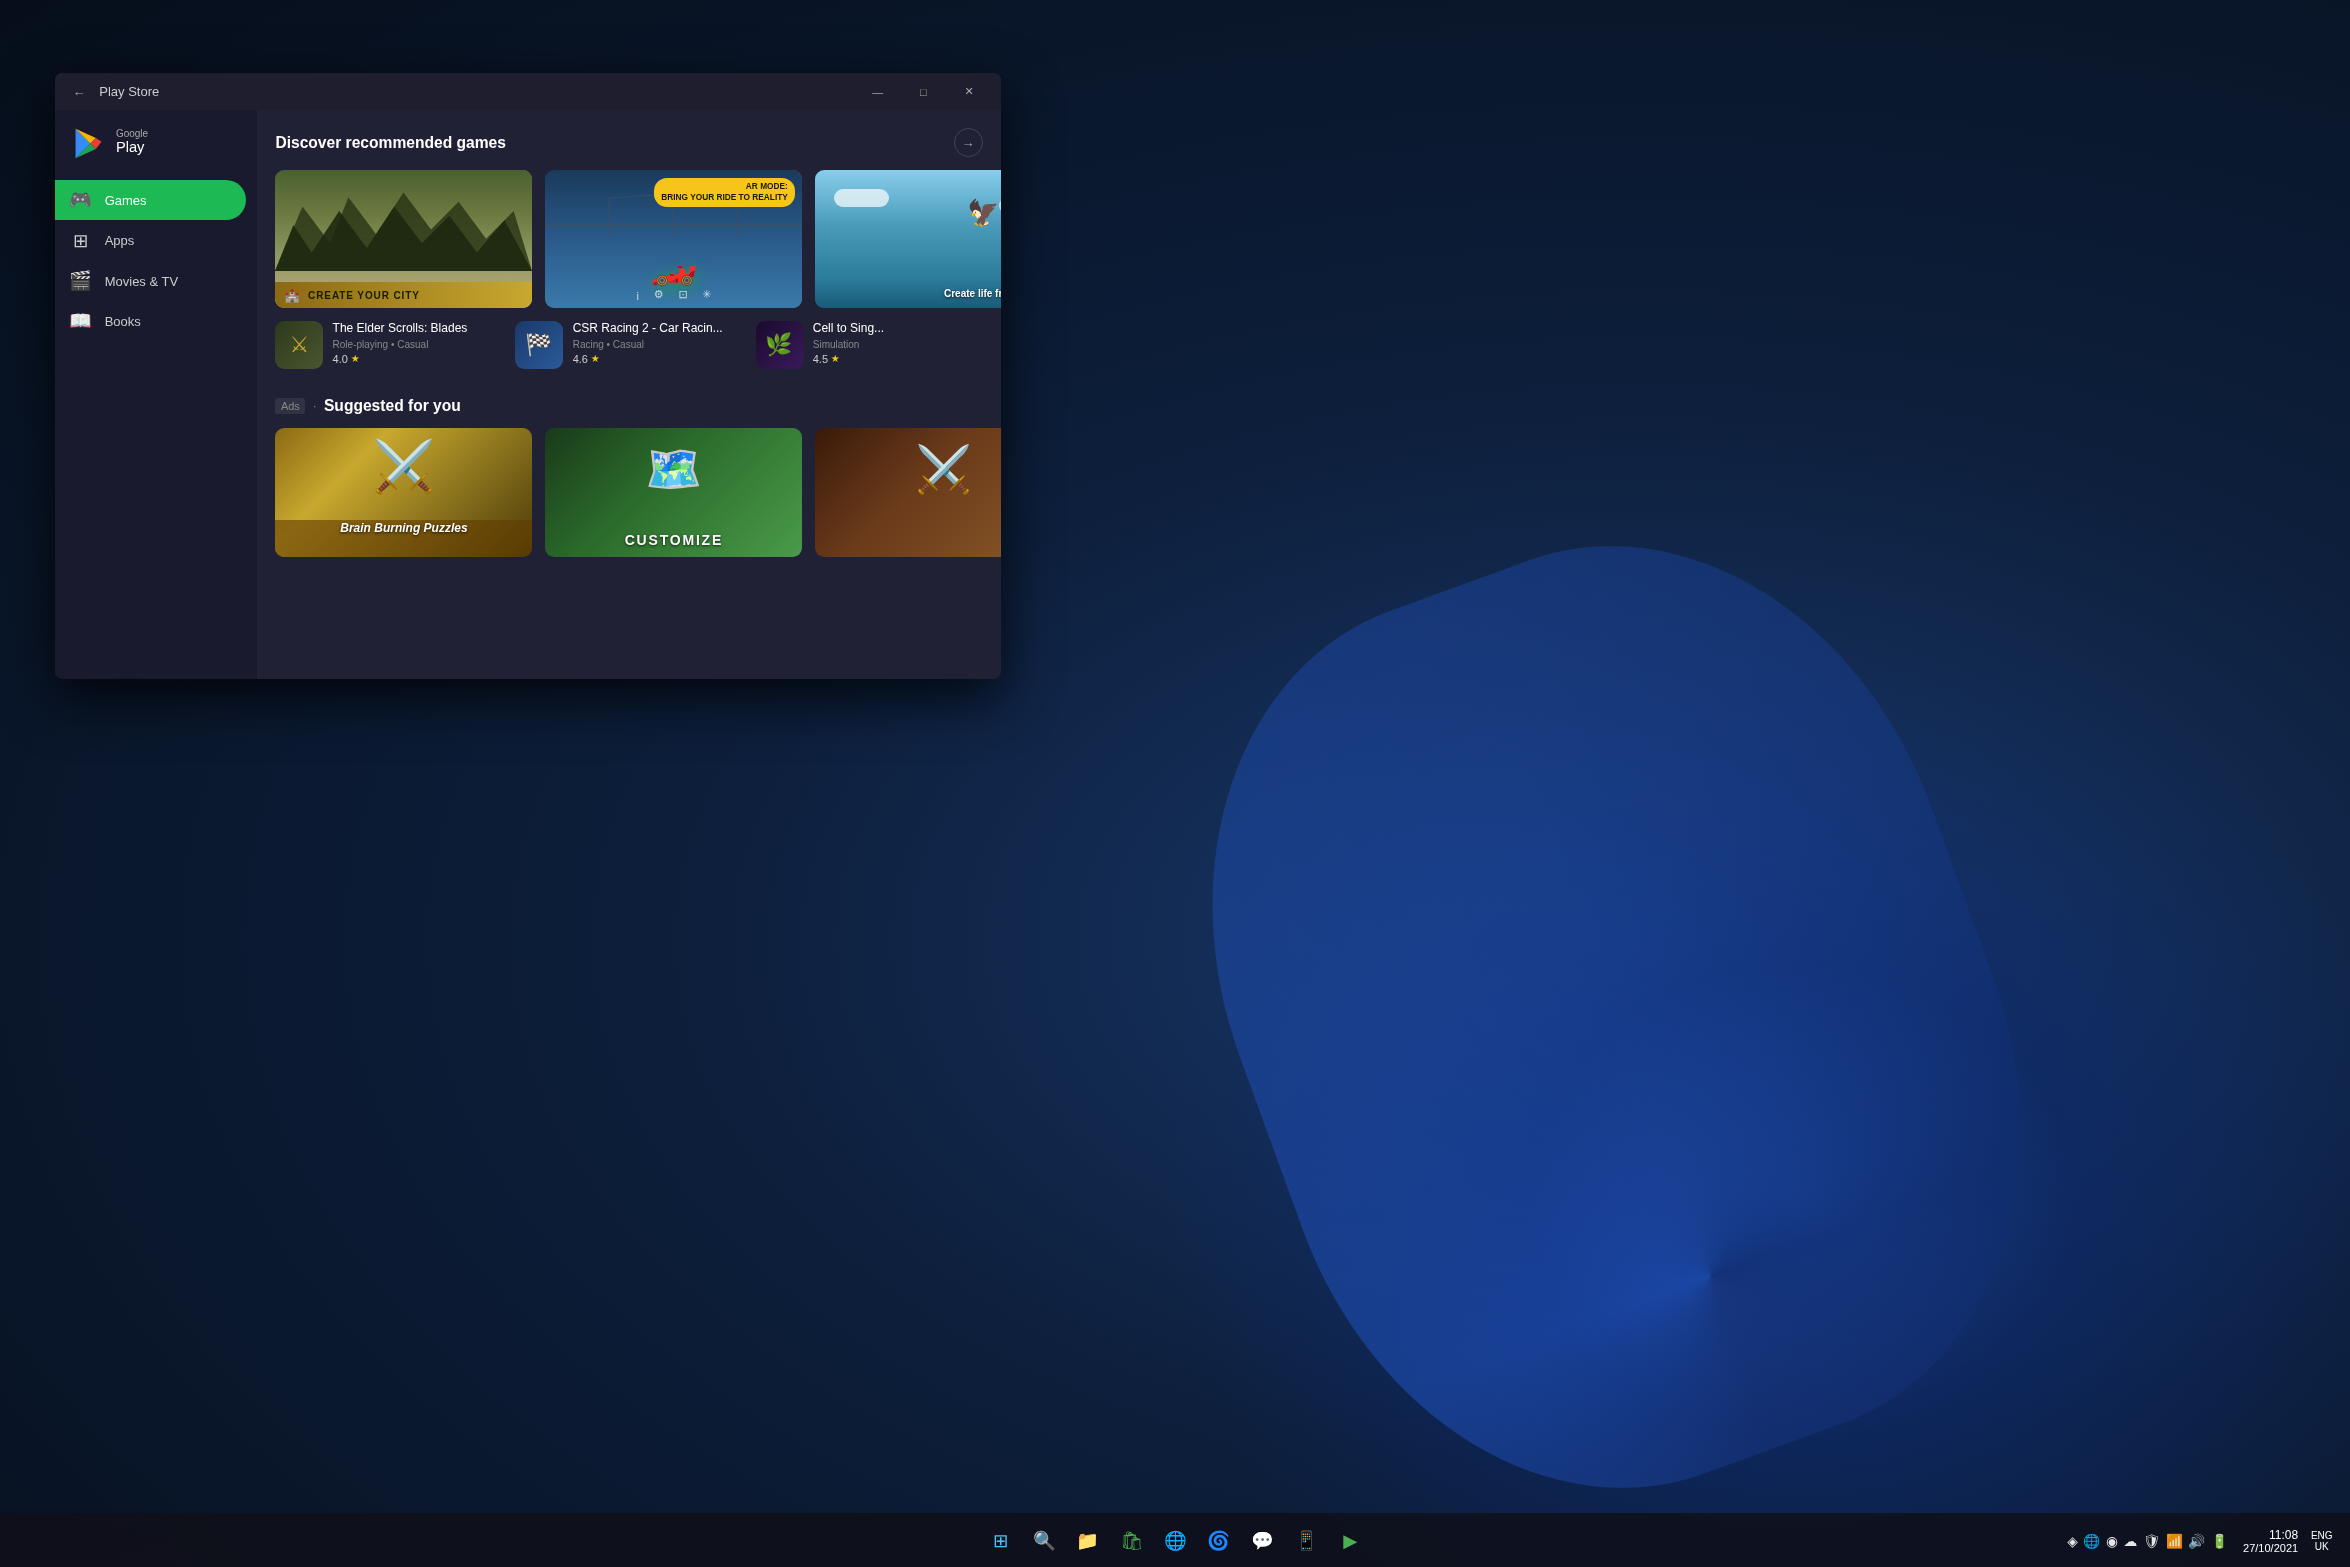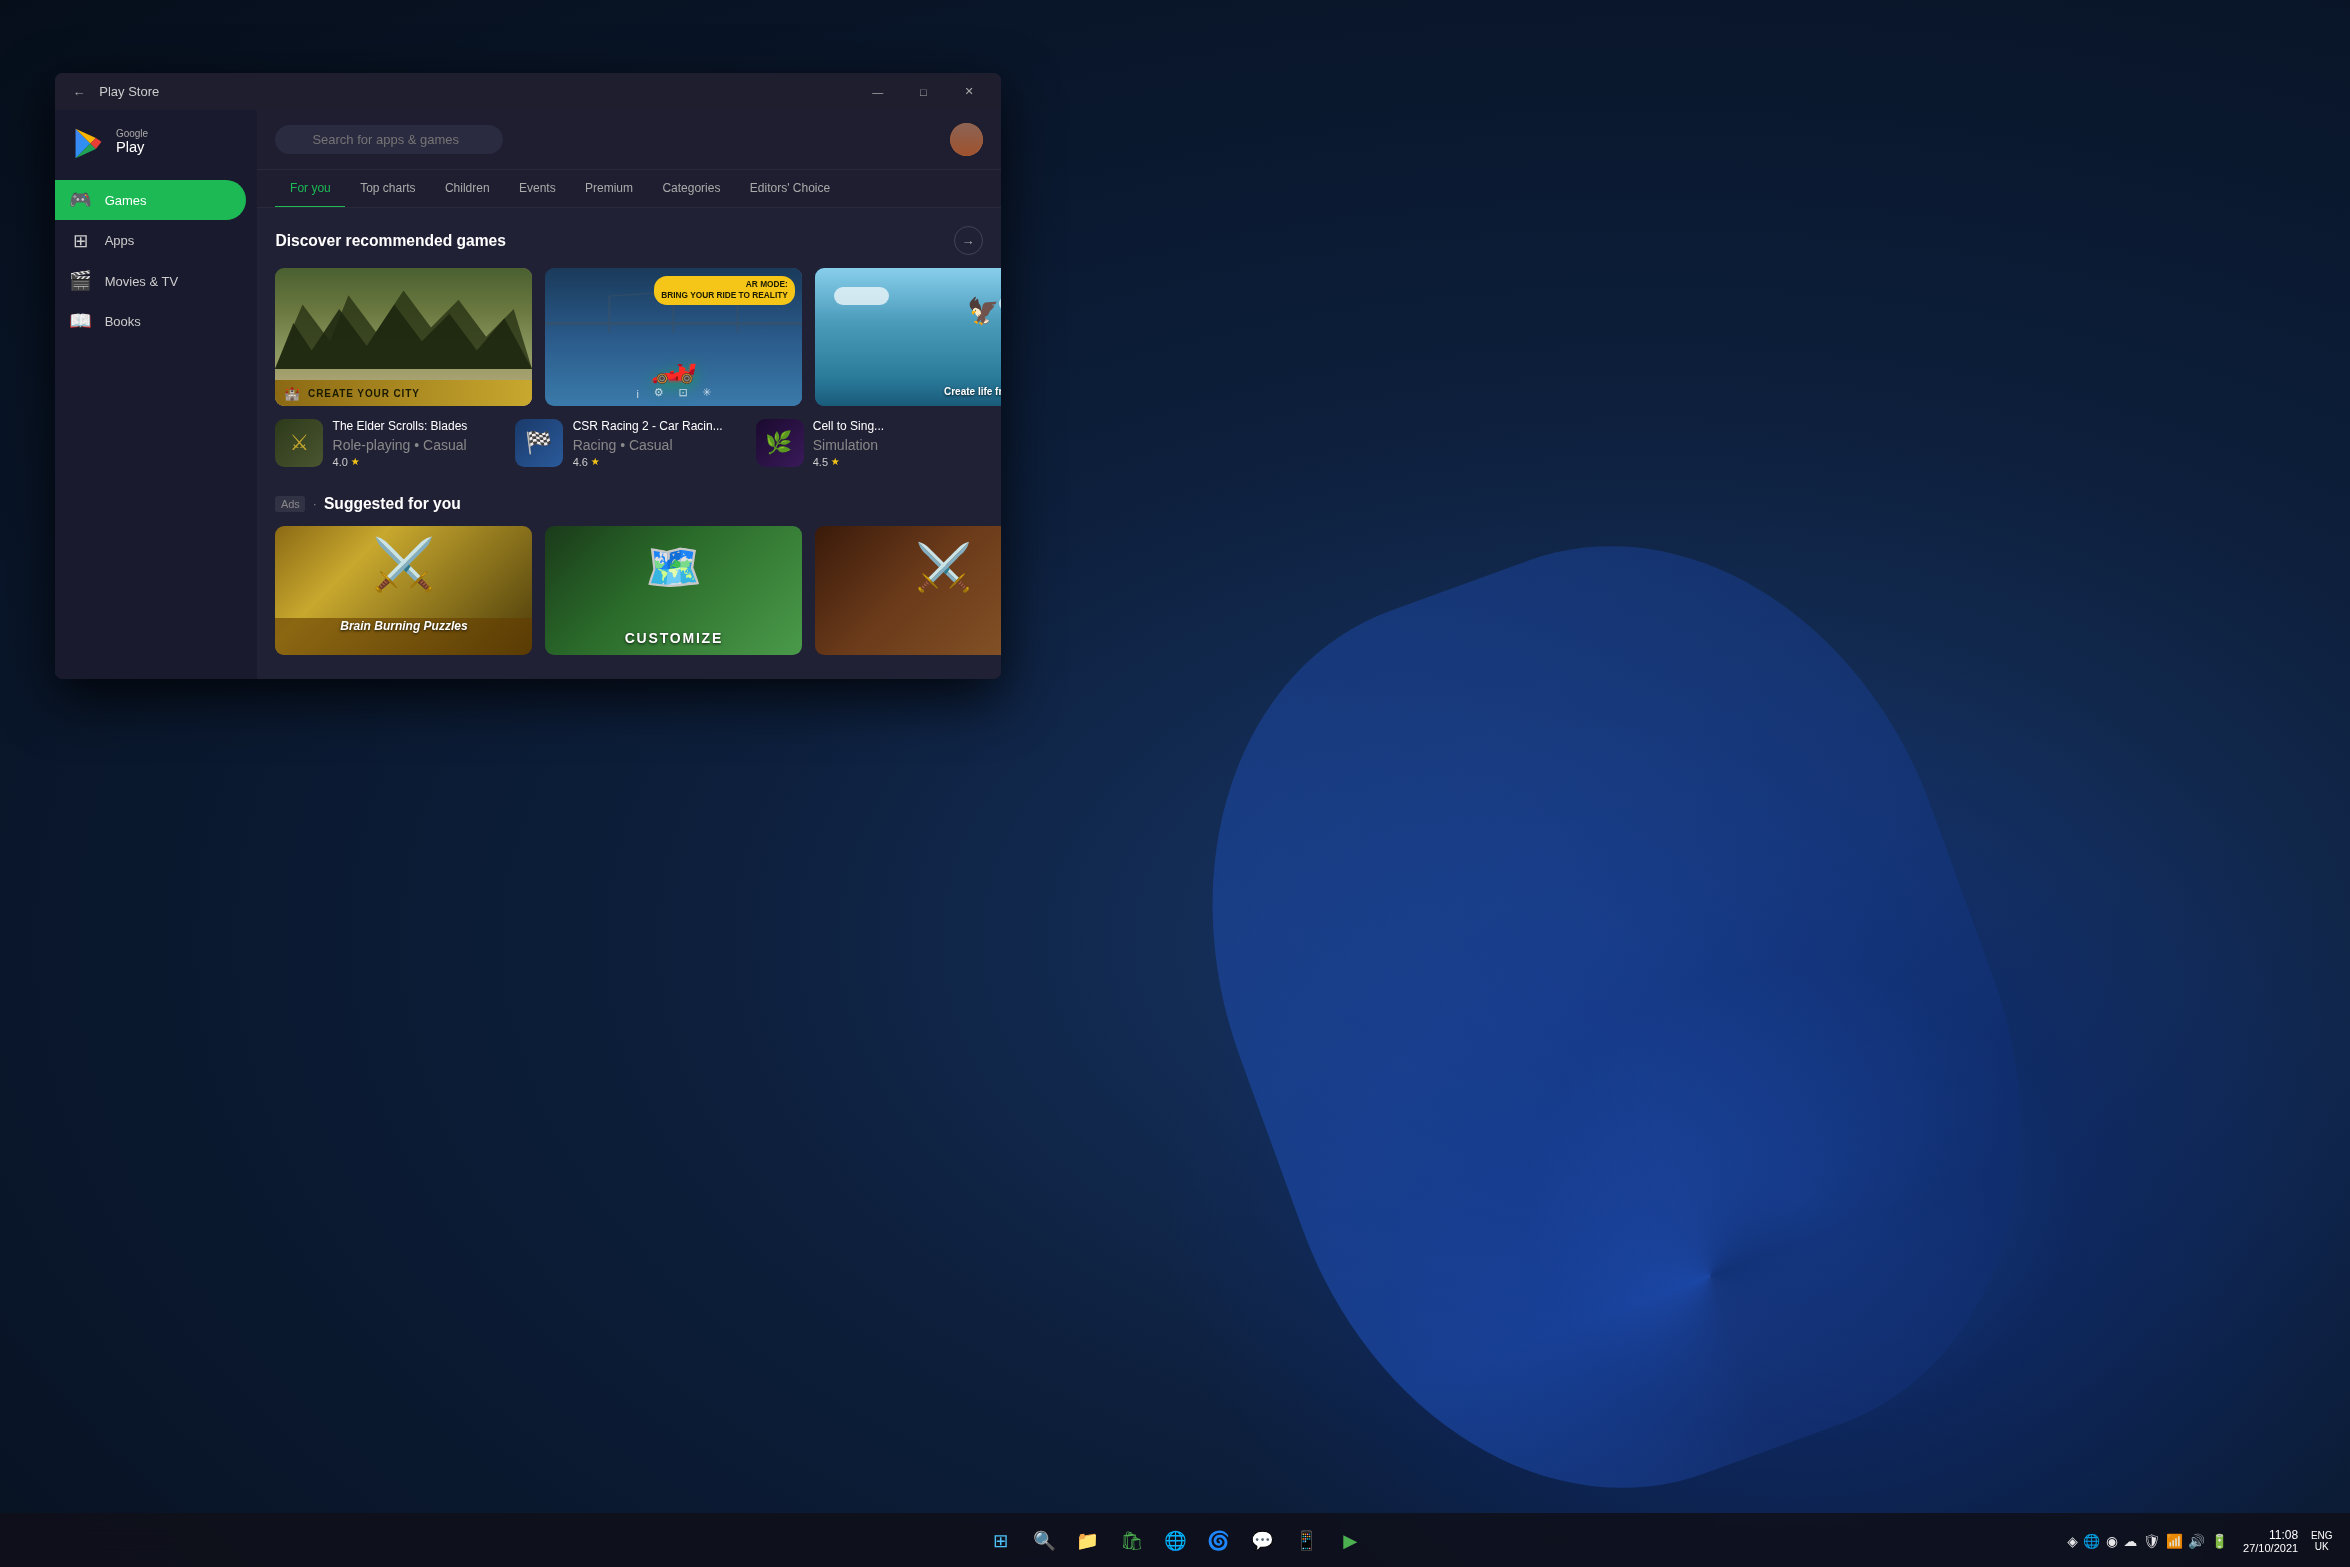--- a/index.html
+++ b/index.html
@@ -477,21 +477,21 @@
     }
     .game-name {
       color: white;
       font-size: 12px;
       font-weight: 500;
       line-height: 1.3;
       margin-bottom: 1.8px;
     }
     .game-genre {
       color: #888;
-      font-size: 14px;
+      font-size: 10px;
       margin-bottom: 2.8px;
     }
     .game-rating {
       display: flex;
       align-items: center;
       gap: 2.8px;
       color: #ccc;
       font-size: 11px;
     }
     .star { color: #f5c518; font-size: 10px; }
@@ -670,41 +670,20 @@
       </div>
       <div class="sidebar-item">
         <span class="sidebar-icon">📖</span>
         <span>Books</span>
       </div>
     </div>
 
     <div class="content">
       <div class="content-inner">
 
-        <div class="search-and-tabs">
-          <div class="search-bar-container">
-            <div class="search-wrapper">
-              <span class="search-icon-pos">🔍</span>
-              <input class="search-bar" type="text" placeholder="Search for apps &amp; games" style="">
-            </div>
-            <div class="avatar">
-              <div class="avatar-face"></div>
-            </div>
-          </div>
-
-          <div class="tabs">
-            <div class="tab active">For you</div>
-            <div class="tab">Top charts</div>
-            <div class="tab">Children</div>
-            <div class="tab">Events</div>
-            <div class="tab">Premium</div>
-            <div class="tab">Categories</div>
-            <div class="tab">Editors' Choice</div>
-          </div>
-        </div>
 
         <div class="main-scroll">
 
           <div class="section">
             <div class="section-header">
               <span class="section-title">Discover recommended games</span>
               <div class="section-arrow">→</div>
             </div>
 
             <div class="games-row">

